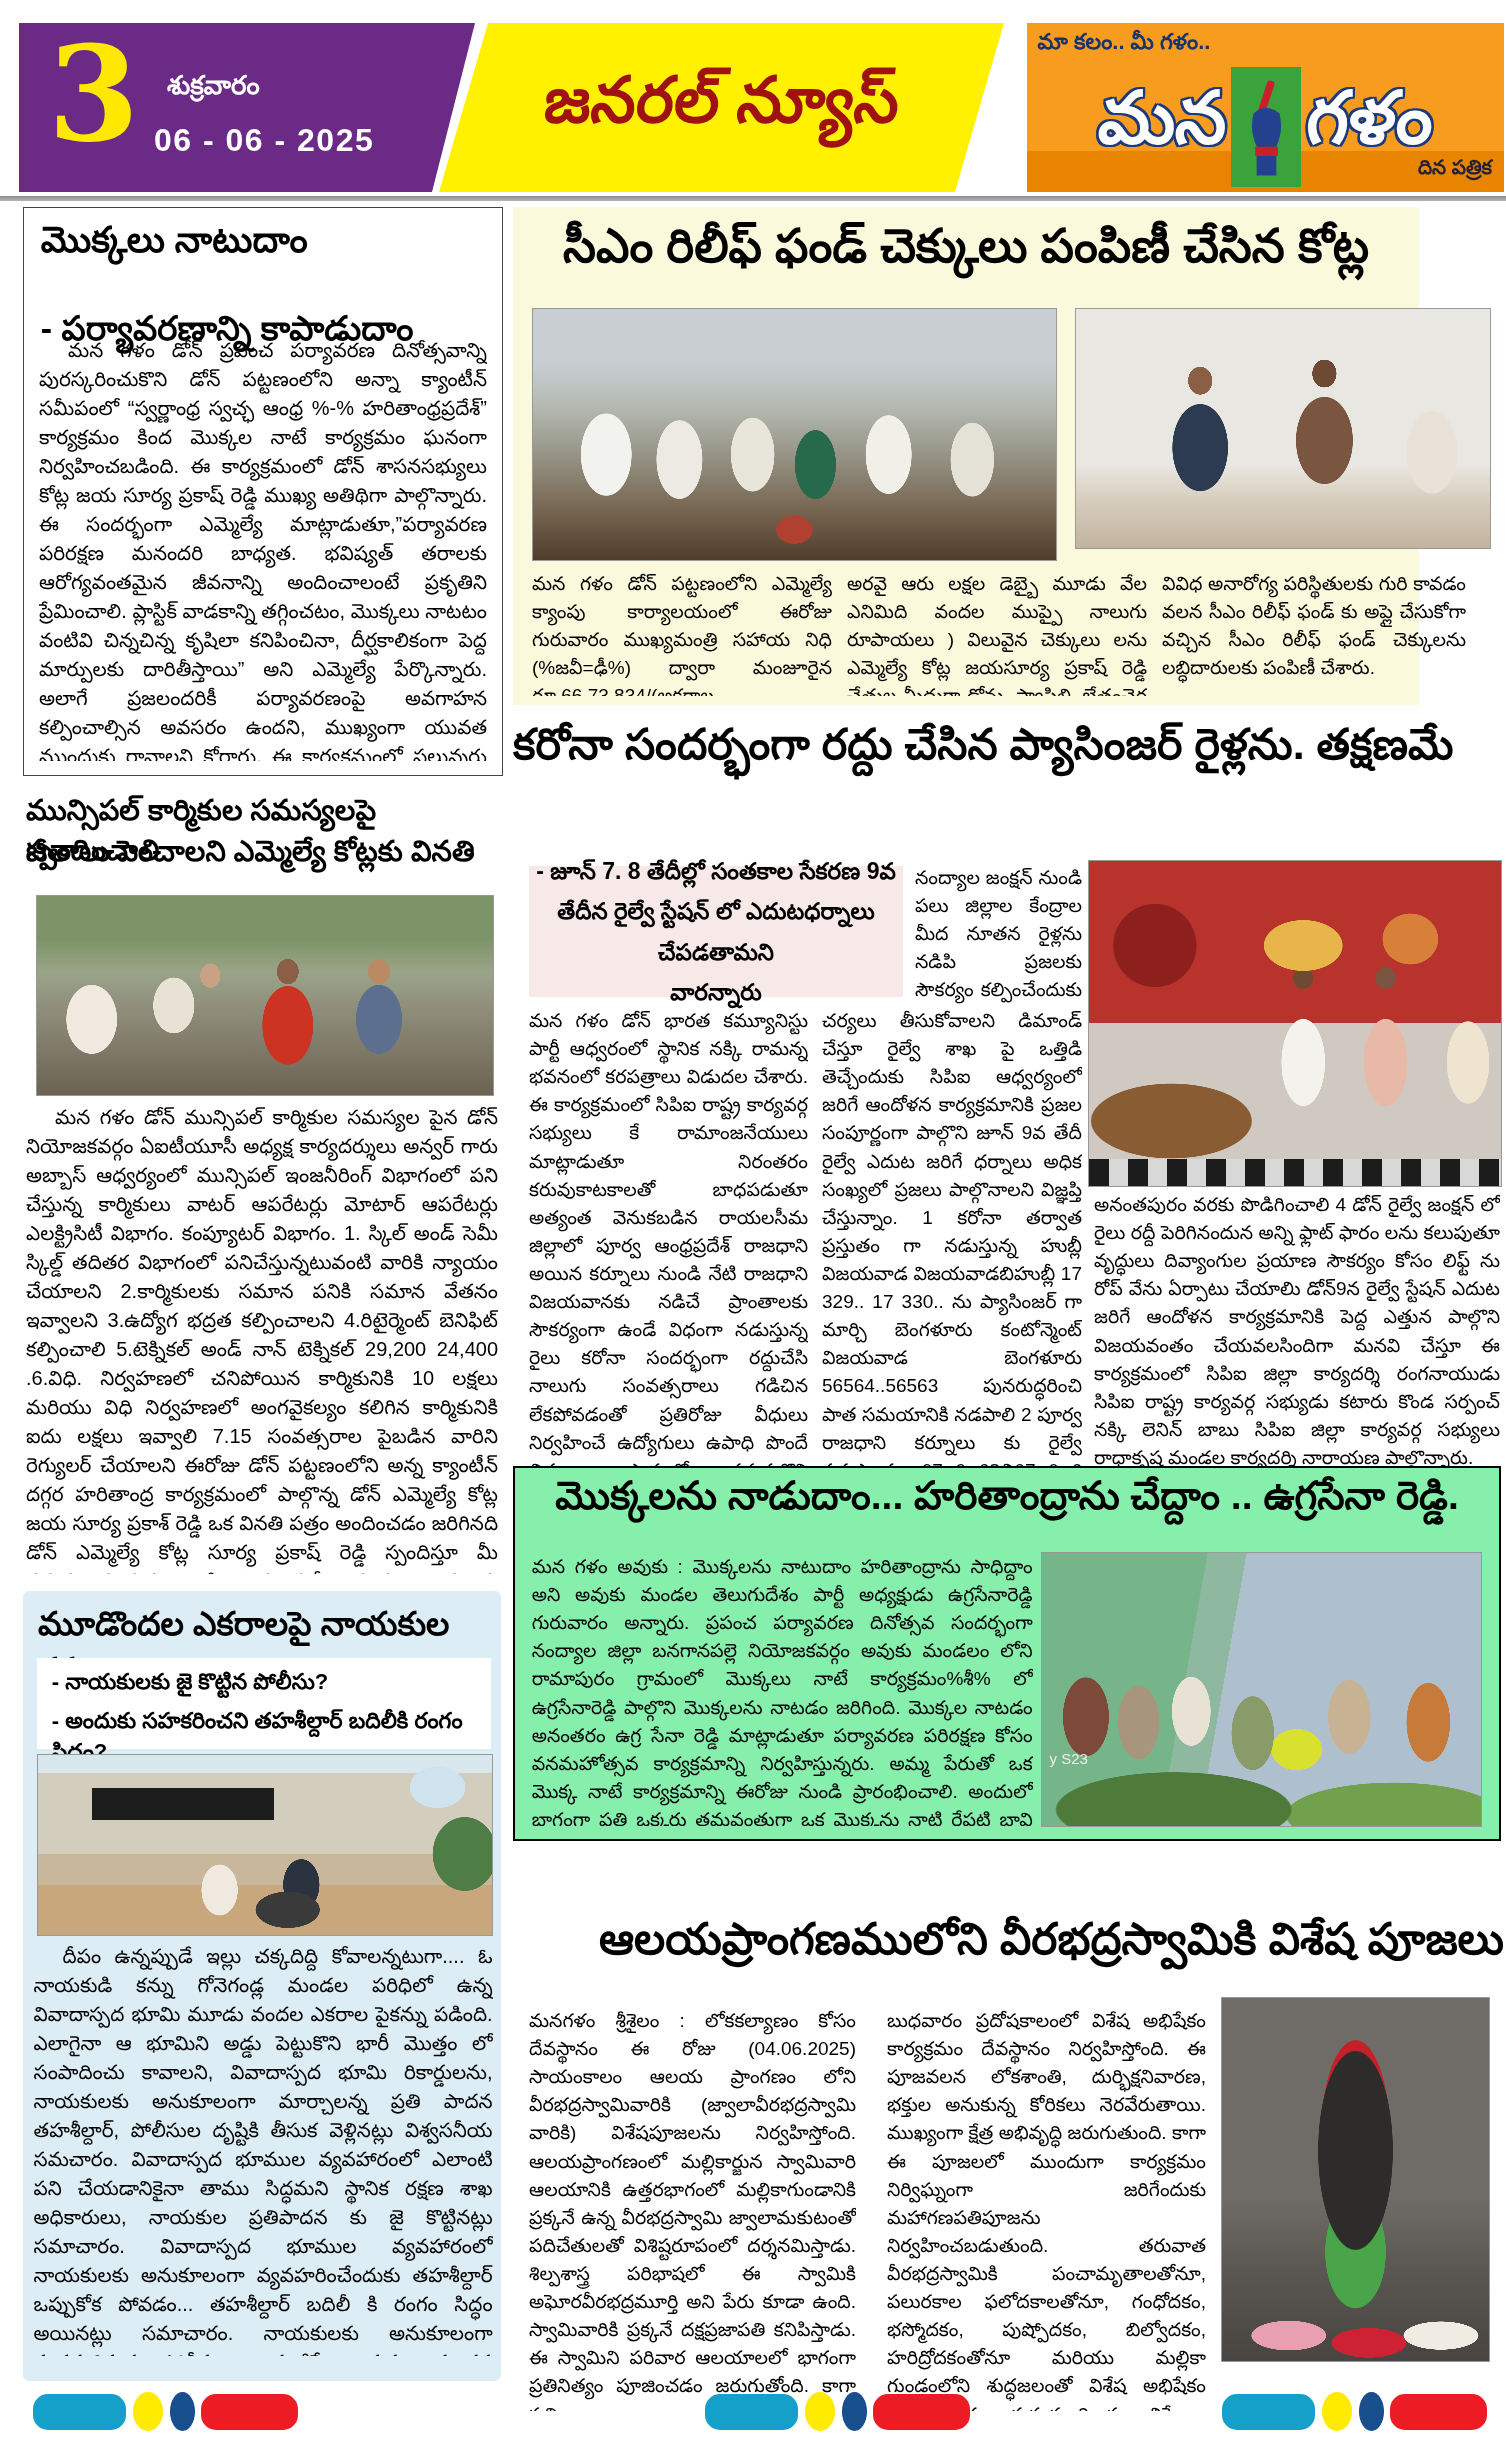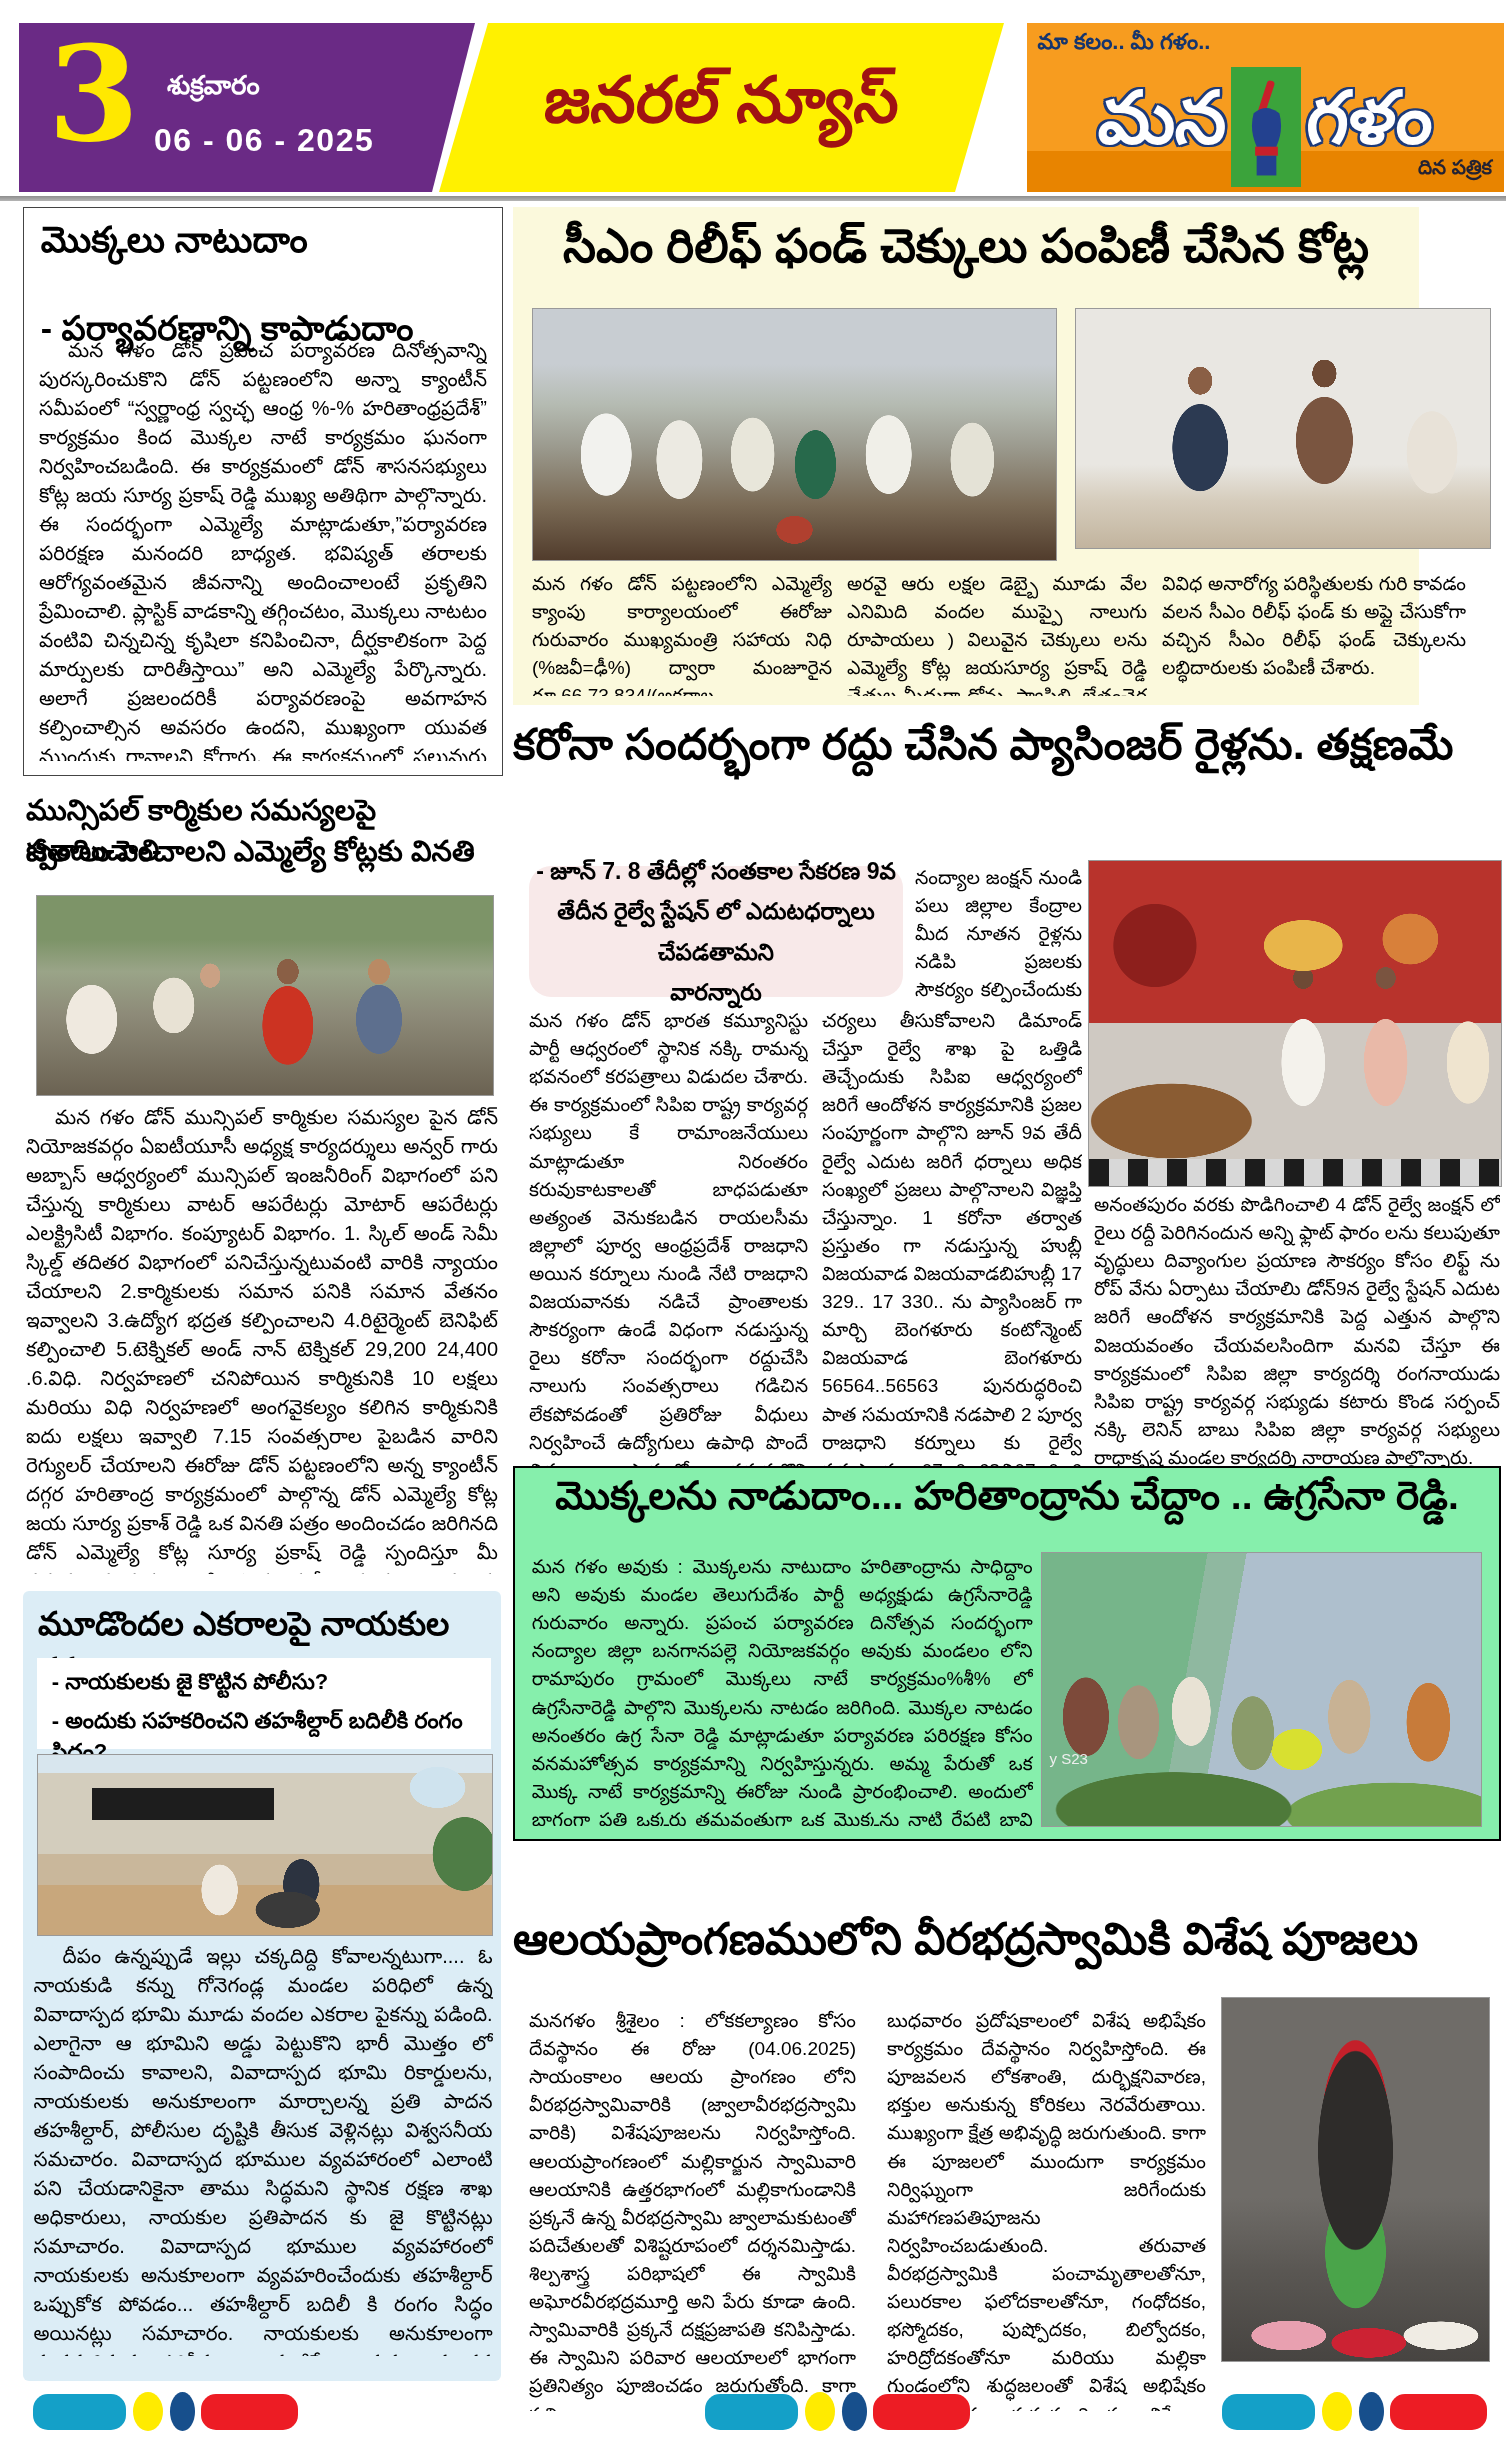--- a/index.html
+++ b/index.html
@@ -84,21 +84,21 @@
       radial-gradient(ellipse 20px 23px at 30% 30%,#8a5f45 0 60%,transparent 61%),
       radial-gradient(ellipse 47px 72px at 60% 55%,#7a5540 0 60%,transparent 61%),
       radial-gradient(ellipse 20px 23px at 60% 27%,#6e4a35 0 60%,transparent 61%),
       radial-gradient(ellipse 42px 68px at 86% 60%,#e8e2d8 0 60%,transparent 61%),
       linear-gradient(180deg,#e9e7e2 0 65%,#d6cdbd 80%,#c2b49e 100%);}
   .r1col{top:363px;height:126px;width:300px;}
   
   #r2-h1{left:513px;top:720px;width:991px;font-weight:800;font-size:43px;}
   #r2-h2{left:513px;top:784px;width:991px;font-weight:800;font-size:43px;}
   #r2-pink{left:529px;top:866px;width:374px;height:131px;background:#f8e9e9;
-    display:flex;flex-direction:column;justify-content:center;text-align:center;border-radius:22px;}
+    display:flex;flex-direction:column;justify-content:center;text-align:center;}
   .pinkline{font-weight:bold;font-size:23px;line-height:1.75;}
   #r2-c2top{left:915px;top:864px;width:167px;height:141px;}
   #ph-cpi{left:1088px;top:860px;width:412px;height:325px;
     background-image:
       radial-gradient(circle 42px at 16% 26%,#8d1f1c 0 98%,transparent 100%),
       radial-gradient(ellipse 65px 42px at 52% 26%,#e8b54a 0 60%,transparent 61%),
       radial-gradient(ellipse 46px 42px at 78% 24%,#d8803a 0 60%,transparent 61%),
       radial-gradient(ellipse 36px 72px at 52% 62%,#f4f2ec 0 60%,transparent 61%),
       radial-gradient(ellipse 16.7px 18px at 52% 36%,#6e4a35 0 60%,transparent 61%),
       radial-gradient(ellipse 36px 72px at 72% 62%,#e9b9a8 0 60%,transparent 61%),
@@ -125,21 +125,21 @@
       radial-gradient(ellipse 42px 34px at 58% 72%,#d8e030 0 60%,transparent 61%),
       radial-gradient(ellipse 35px 61px at 70% 60%,#c8b294 0 60%,transparent 61%),
       radial-gradient(ellipse 36px 65px at 88% 62%,#c77b3a 0 60%,transparent 61%),
       radial-gradient(ellipse 167px 53px at 30% 94%,#4e7a3a 0 70%,transparent 71%),
       radial-gradient(ellipse 152px 46px at 80% 96%,#72a14e 0 70%,transparent 71%),
       linear-gradient(100deg,#76b58a 0 34%,#8fb8a0 34% 42%,#aebfcd 42% 100%),
       linear-gradient(180deg,#9fb3c8 0 18%,#b9c4d2 18% 30%,#a79a85 60%,#8d7f6a 100%);
     background-repeat:no-repeat;}
   #r3-watermark{position:absolute;left:7.6px;bottom:59px;font-size:15px;color:#eee;}
   
-  #r4-head{left:513px;top:1914px;width:991px;text-align:left;font-weight:800;font-size:44px;}
+  #r4-head{left:513px;top:1914px;width:991px;text-align:right;font-weight:800;font-size:44px;}
   #r4-c1{left:529px;top:2007px;width:327px;height:404px;}
   #r4-c2{left:887px;top:2007px;width:319px;height:404px;}
   #ph-deity{left:1221px;top:1997px;width:267px;height:363px;
     background-image:
       radial-gradient(ellipse 53px 141px at 50% 42%,#2e2c2a 0 70%,transparent 71%),
       radial-gradient(ellipse 44px 122px at 50% 38%,transparent 0 58%,#c4202a 59% 78%,transparent 79%),
       radial-gradient(ellipse 23px 26.6px at 50% 18%,#e8c23a 0 60%,transparent 61%),
       radial-gradient(ellipse 47px 87px at 50% 70%,#4aa44a 0 64%,transparent 65%),
       radial-gradient(ellipse 53px 21px at 25% 93%,#e8a0b0 0 70%,transparent 71%),
       radial-gradient(ellipse 53px 21px at 55% 95%,#cc2233 0 70%,transparent 71%),

